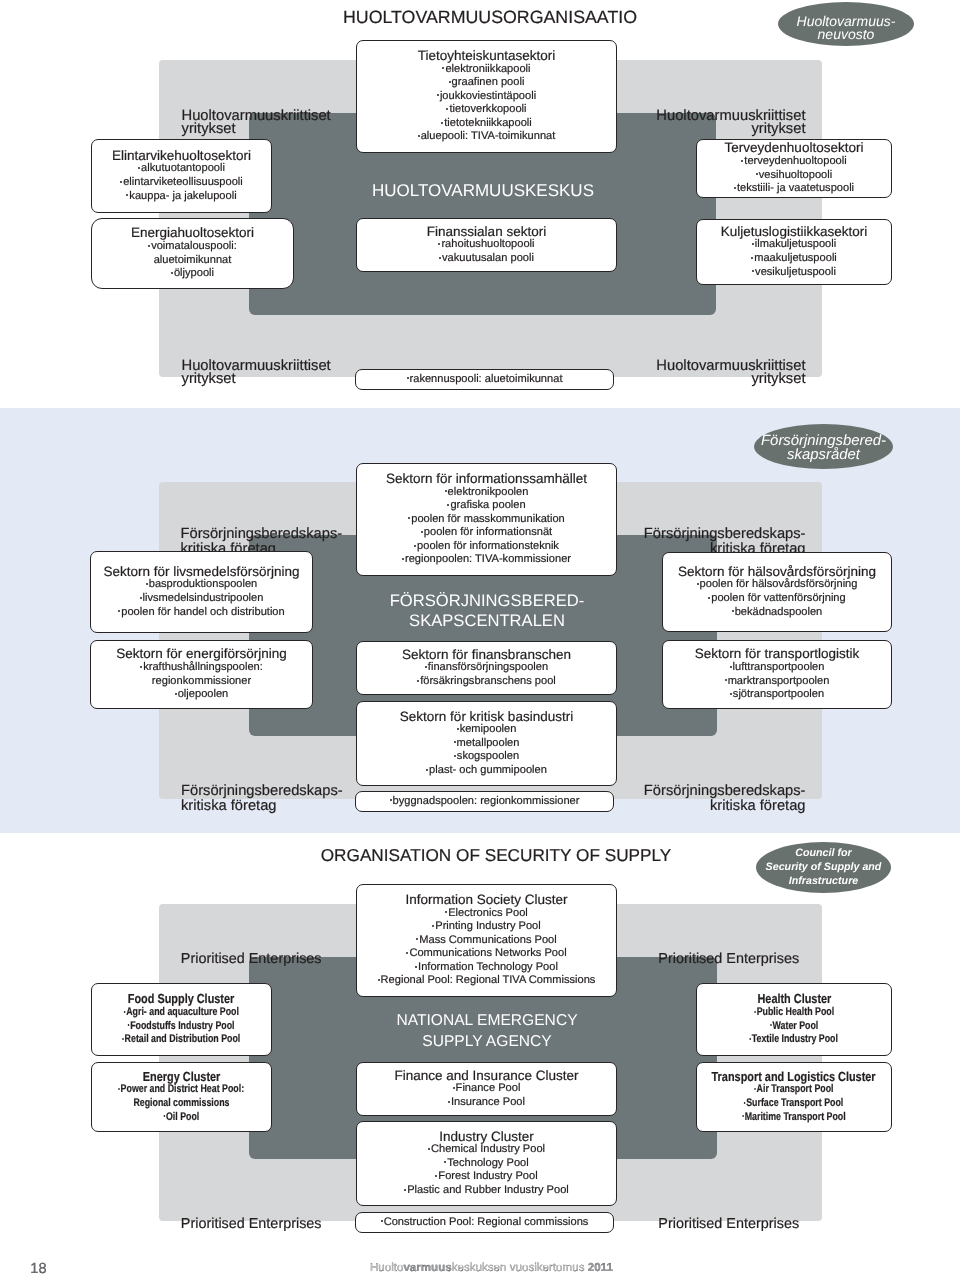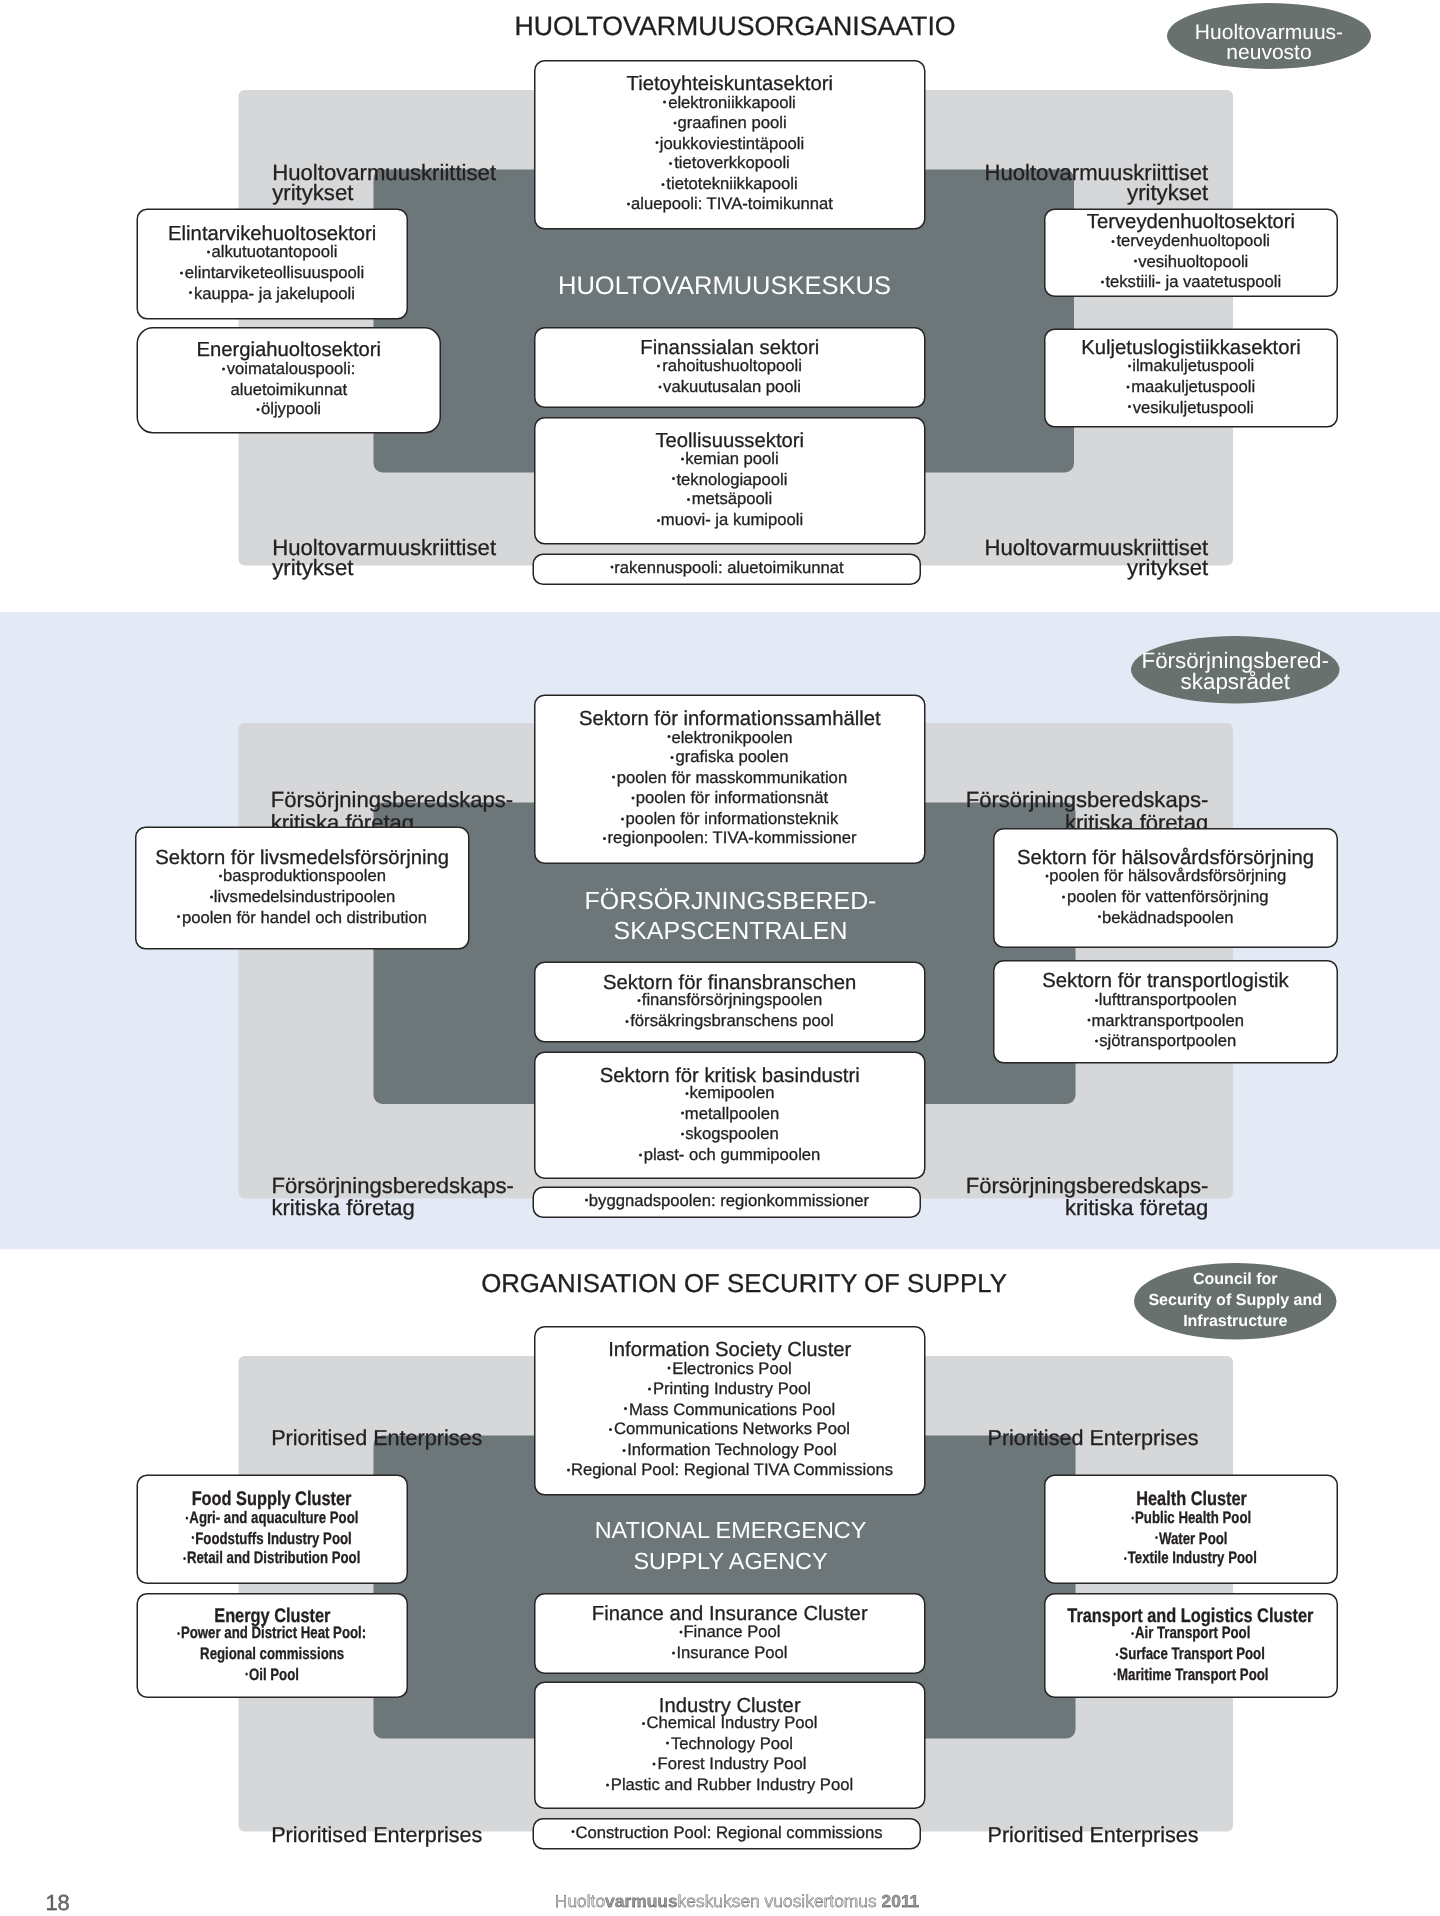--- a/index.html
+++ b/index.html
@@ -26,21 +26,21 @@
   .card-en.side .ct{font-weight:700;font-size:13.1px;display:inline-block;transform:scaleX(0.832);}
   .card-en.side .cl{font-weight:700;font-size:11.1px;display:inline-block;transform:scaleX(0.795);}
 
   .sectitle{position:absolute;color:#231f20;font-weight:400;white-space:nowrap;
             transform:translateX(-50%);}
   .hub{position:absolute;color:#ffffff;text-align:center;font-weight:400;transform:translateX(-50%);
        -webkit-text-stroke:0px;}
   .hub>div{white-space:nowrap;}
   .corner{position:absolute;color:#231f20;font-weight:400;width:340px;margin-top:29px;}
   .corner>div{white-space:nowrap;}
-  .ellipse{position:absolute;background:#68716e;border-radius:50%;color:#ffffff;-webkit-text-stroke:0px;}
+  .ellipse{position:absolute;background:#68716e;border-radius:50%;color:#ffffff;font-style:italic;-webkit-text-stroke:0px;}
   .ellipse .ell-in{position:absolute;left:0;width:100%;text-align:center;}
   .ellipse .ell-in>div{white-space:nowrap;}
 
   #pagenum{position:absolute;left:30.3px;top:1261.74px;font-size:14.6px;line-height:14.6px;color:#6d6e71;}
   #footer{position:absolute;left:369.9px;top:1261.78px;font-size:11.6px;line-height:11.6px;
           color:#d3d5d6;white-space:nowrap;}
   #footer b{color:#9a9da0;font-weight:700;}
 
 </style>
 </head>
@@ -103,27 +103,20 @@
     <div class="ct">Kuljetuslogistiikkasektori</div>
     <div class="cl">ilmakuljetuspooli</div>
     <div class="cl">maakuljetuspooli</div>
     <div class="cl">vesikuljetuspooli</div>
   </div>
   <div class="card card-fi card-mid-center" style="left:356px;top:218px;width:261px;height:54px;">
     <div class="ct">Finanssialan sektori</div>
     <div class="cl">rahoitushuoltopooli</div>
     <div class="cl">vakuutusalan pooli</div>
   </div>
-  <div class="card card-fi card-low-center" style="left:356px;top:278px;width:261px;height:85px;">
-    <div class="ct">Teollisuussektori</div>
-    <div class="cl">kemian pooli</div>
-    <div class="cl">teknologiapooli</div>
-    <div class="cl">metsäpooli</div>
-    <div class="cl">muovi- ja kumipooli</div>
-  </div>
   <div class="card card-fi card-bottom-bar" style="left:355px;top:369px;width:259px;height:21px;">
     <div class="cl">rakennuspooli: aluetoimikunnat</div>
   </div>
   <div class="sectitle" style="left:490.0px;top:8.68px;font-size:17.80px;line-height:17.80px;">HUOLTOVARMUUSORGANISAATIO</div>
   <div class="ellipse" style="left:778px;top:2px;width:136px;height:44px;">
     <div class="ell-in" style="top:12.65px;font-size:14.00px;line-height:13.20px;font-weight:400;">
       <div>Huoltovarmuus-</div>
       <div>neuvosto</div>
     </div>
   </div>
@@ -160,20 +153,26 @@
     <div class="cl">poolen för informationsnät</div>
     <div class="cl">poolen för informationsteknik</div>
     <div class="cl">regionpoolen: TIVA-kommissioner</div>
   </div>
   <div class="card card-sv card-left-top side" style="left:90px;top:551px;width:223px;height:82px;align-items:center;">
     <div class="ct">Sektorn för livsmedelsförsörjning</div>
     <div class="cl">basproduktionspoolen</div>
     <div class="cl">livsmedelsindustripoolen</div>
     <div class="cl">poolen för handel och distribution</div>
   </div>
+  <div class="card card-sv card-left-bottom side" style="left:90px;top:640px;width:223px;height:69px;">
+    <div class="ct">Sektorn för energiförsörjning</div>
+    <div class="cl">krafthushållningspoolen:</div>
+    <div class="cl nb">regionkommissioner</div>
+    <div class="cl">oljepoolen</div>
+  </div>
   <div class="card card-sv card-right-top side" style="left:662px;top:552px;width:230px;height:80px;">
     <div class="ct">Sektorn för hälsovårdsförsörjning</div>
     <div class="cl">poolen för hälsovårdsförsörjning</div>
     <div class="cl">poolen för vattenförsörjning</div>
     <div class="cl">bekädnadspoolen</div>
   </div>
   <div class="card card-sv card-right-bottom side" style="left:662px;top:640px;width:230px;height:69px;">
     <div class="ct">Sektorn för transportlogistik</div>
     <div class="cl">lufttransportpoolen</div>
     <div class="cl">marktransportpoolen</div>

